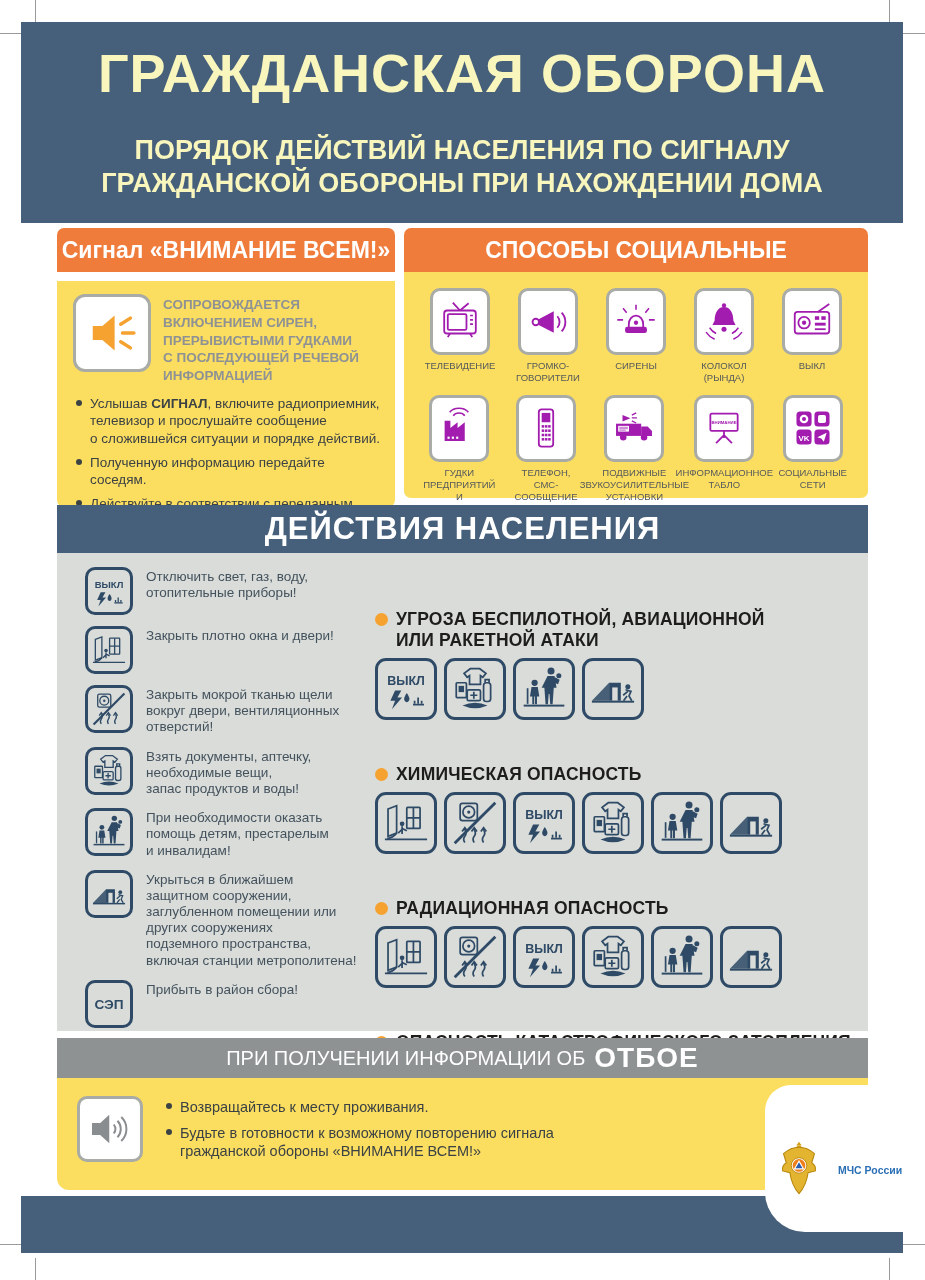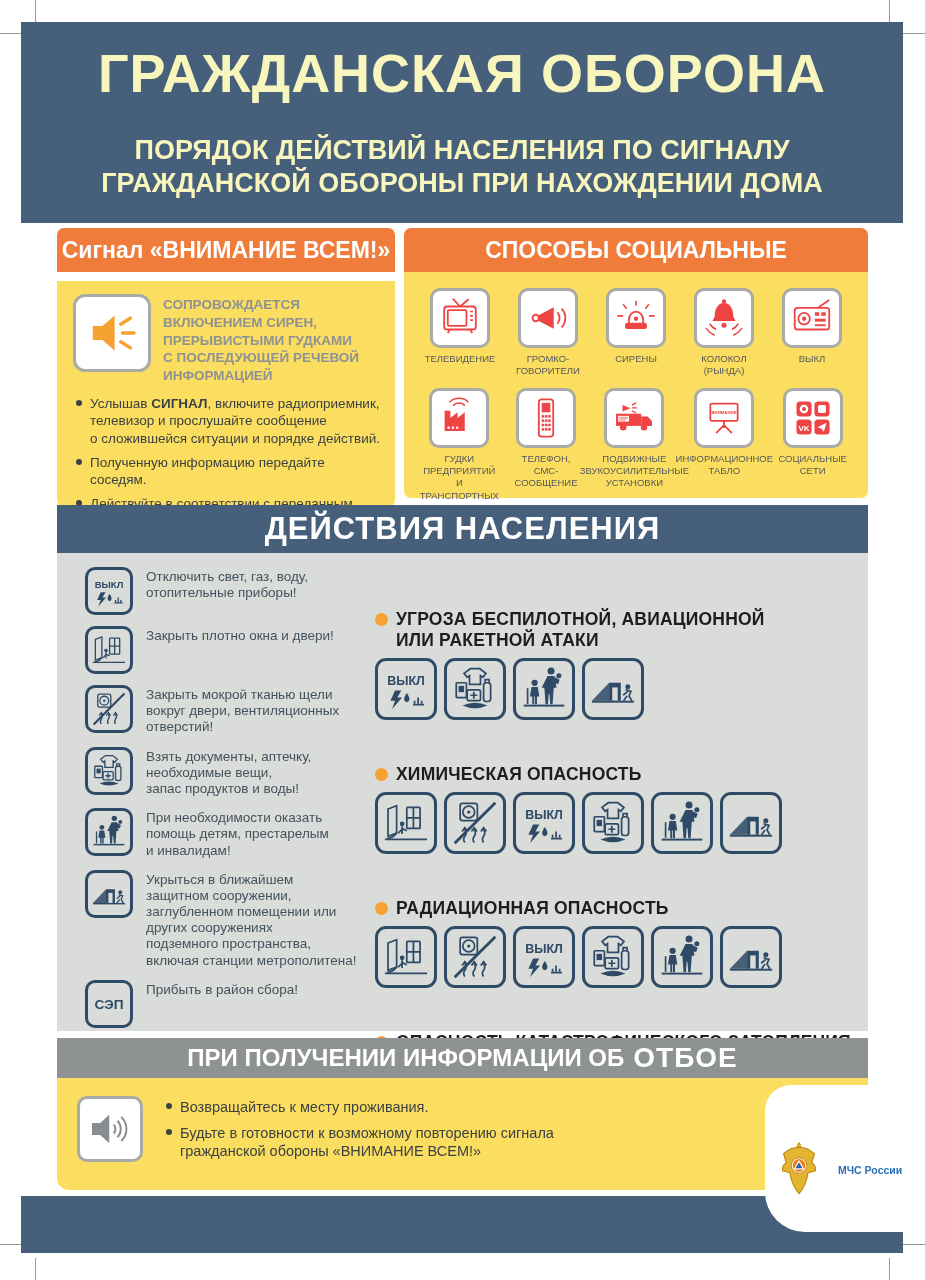--- a/index.html
+++ b/index.html
@@ -26,22 +26,22 @@
     display:flex;align-items:center;justify-content:center;color:#f6a230;box-sizing:border-box;}
   .sigicon svg{width:56px;height:56px;}
   .sigdesc{font-size:13.5px;font-weight:bold;color:#8e9294;line-height:1.32;padding-top:2px;white-space:pre-line;}
   .blist{margin:10px 0 0;padding:0;list-style:none;}
   .blist li{position:relative;padding-left:17px;font-size:13.5px;color:#3c4244;line-height:1.28;margin-bottom:7px;white-space:pre-line;}
   .blist li::before{content:'';position:absolute;left:3px;top:5px;width:6px;height:6px;border-radius:50%;background:#3c4244;}
   .panel-notify .panel-body{padding:16px 6px 0;}
   .notify-row{display:flex;justify-content:space-between;padding:0 6px;}
   .notify-row + .notify-row{margin-top:10px;}
   .ncell{width:90px;display:flex;flex-direction:column;align-items:center;}
-  .nbox{width:60px;height:60px;background:#fff;border:3px solid #a8aba6;border-radius:10px;
-    display:flex;align-items:center;justify-content:center;color:#ef4444;box-sizing:border-box;flex:none;}
+  .nbox{width:60px;height:67px;background:#fff;border:3px solid #a8aba6;border-radius:10px;
+    display:flex;align-items:center;justify-content:center;color:#a21caf;box-sizing:border-box;flex:none;}
   .nbox svg{width:46px;height:46px;}
   .nlabel{margin-top:5px;font-size:9.5px;color:#55595b;text-align:center;line-height:1.3;white-space:pre-line;}
   
   .actions{position:absolute;left:57px;top:505px;width:811px;}
   .actions-head{height:48px;background:#46607b;color:#fff;font-size:31px;font-weight:bold;
     display:flex;align-items:center;justify-content:center;letter-spacing:1px;}
   .actions-body{background:#d9dcd8;height:478px;position:relative;box-sizing:border-box;}
   .alist{position:absolute;left:28px;top:14px;width:292px;}
   .arow{display:flex;margin-bottom:11px;}
   .abox{width:48px;height:48px;border:3px solid #2e4a66;border-radius:10px;flex:none;
@@ -52,21 +52,21 @@
   .hz{margin-bottom:15px;margin-top:44px;}
   .hz-title{display:flex;font-size:17.5px;font-weight:bold;color:#1d1d1b;line-height:1.2;letter-spacing:0.2px;white-space:pre-line;}
   .hz-dot{width:13px;height:13px;border-radius:50%;background:#f6a230;margin:4px 8px 0 0;flex:none;}
   .hz-icons{display:flex;gap:7px;margin-top:7px;}
   .hbox{width:62px;height:62px;border:3px solid #2e4a66;border-radius:11px;color:#2e4a66;
     display:flex;align-items:center;justify-content:center;box-sizing:border-box;flex:none;}
   .hbox svg{width:50px;height:50px;}
   
   .otboe{position:absolute;left:57px;top:1038px;width:811px;}
   .otboe-head{height:40px;background:#8e9293;color:#fff;display:flex;align-items:baseline;justify-content:center;gap:9px;}
-  .otboe-head .pre{font-size:24px;font-weight:bold;line-height:40px;}
+  .otboe-head .pre{font-size:20px;font-weight:normal;line-height:40px;}
   .otboe-head .big{font-size:28px;font-weight:bold;letter-spacing:1px;align-self:center;}
   .otboe-body{background:#fbdd60;height:112px;border-radius:0 0 0 12px;padding:18px 20px 0 20px;box-sizing:border-box;display:flex;gap:20px;}
   .oticon{width:66px;height:66px;background:#fff;border:3px solid #a8aba6;border-radius:10px;flex:none;
     display:flex;align-items:center;justify-content:center;color:#8a8d8f;box-sizing:border-box;}
   .oticon svg{width:48px;height:48px;}
   .otboe-body .blist{margin-top:2px;}
   .otboe-body .blist li{font-size:14.5px;}
   
   .footer-band{position:absolute;left:21px;top:1196px;width:882px;height:57px;background:#46607b;z-index:1;}
   .cutout{position:absolute;left:765px;top:1085px;width:139px;height:147px;background:#fff;

